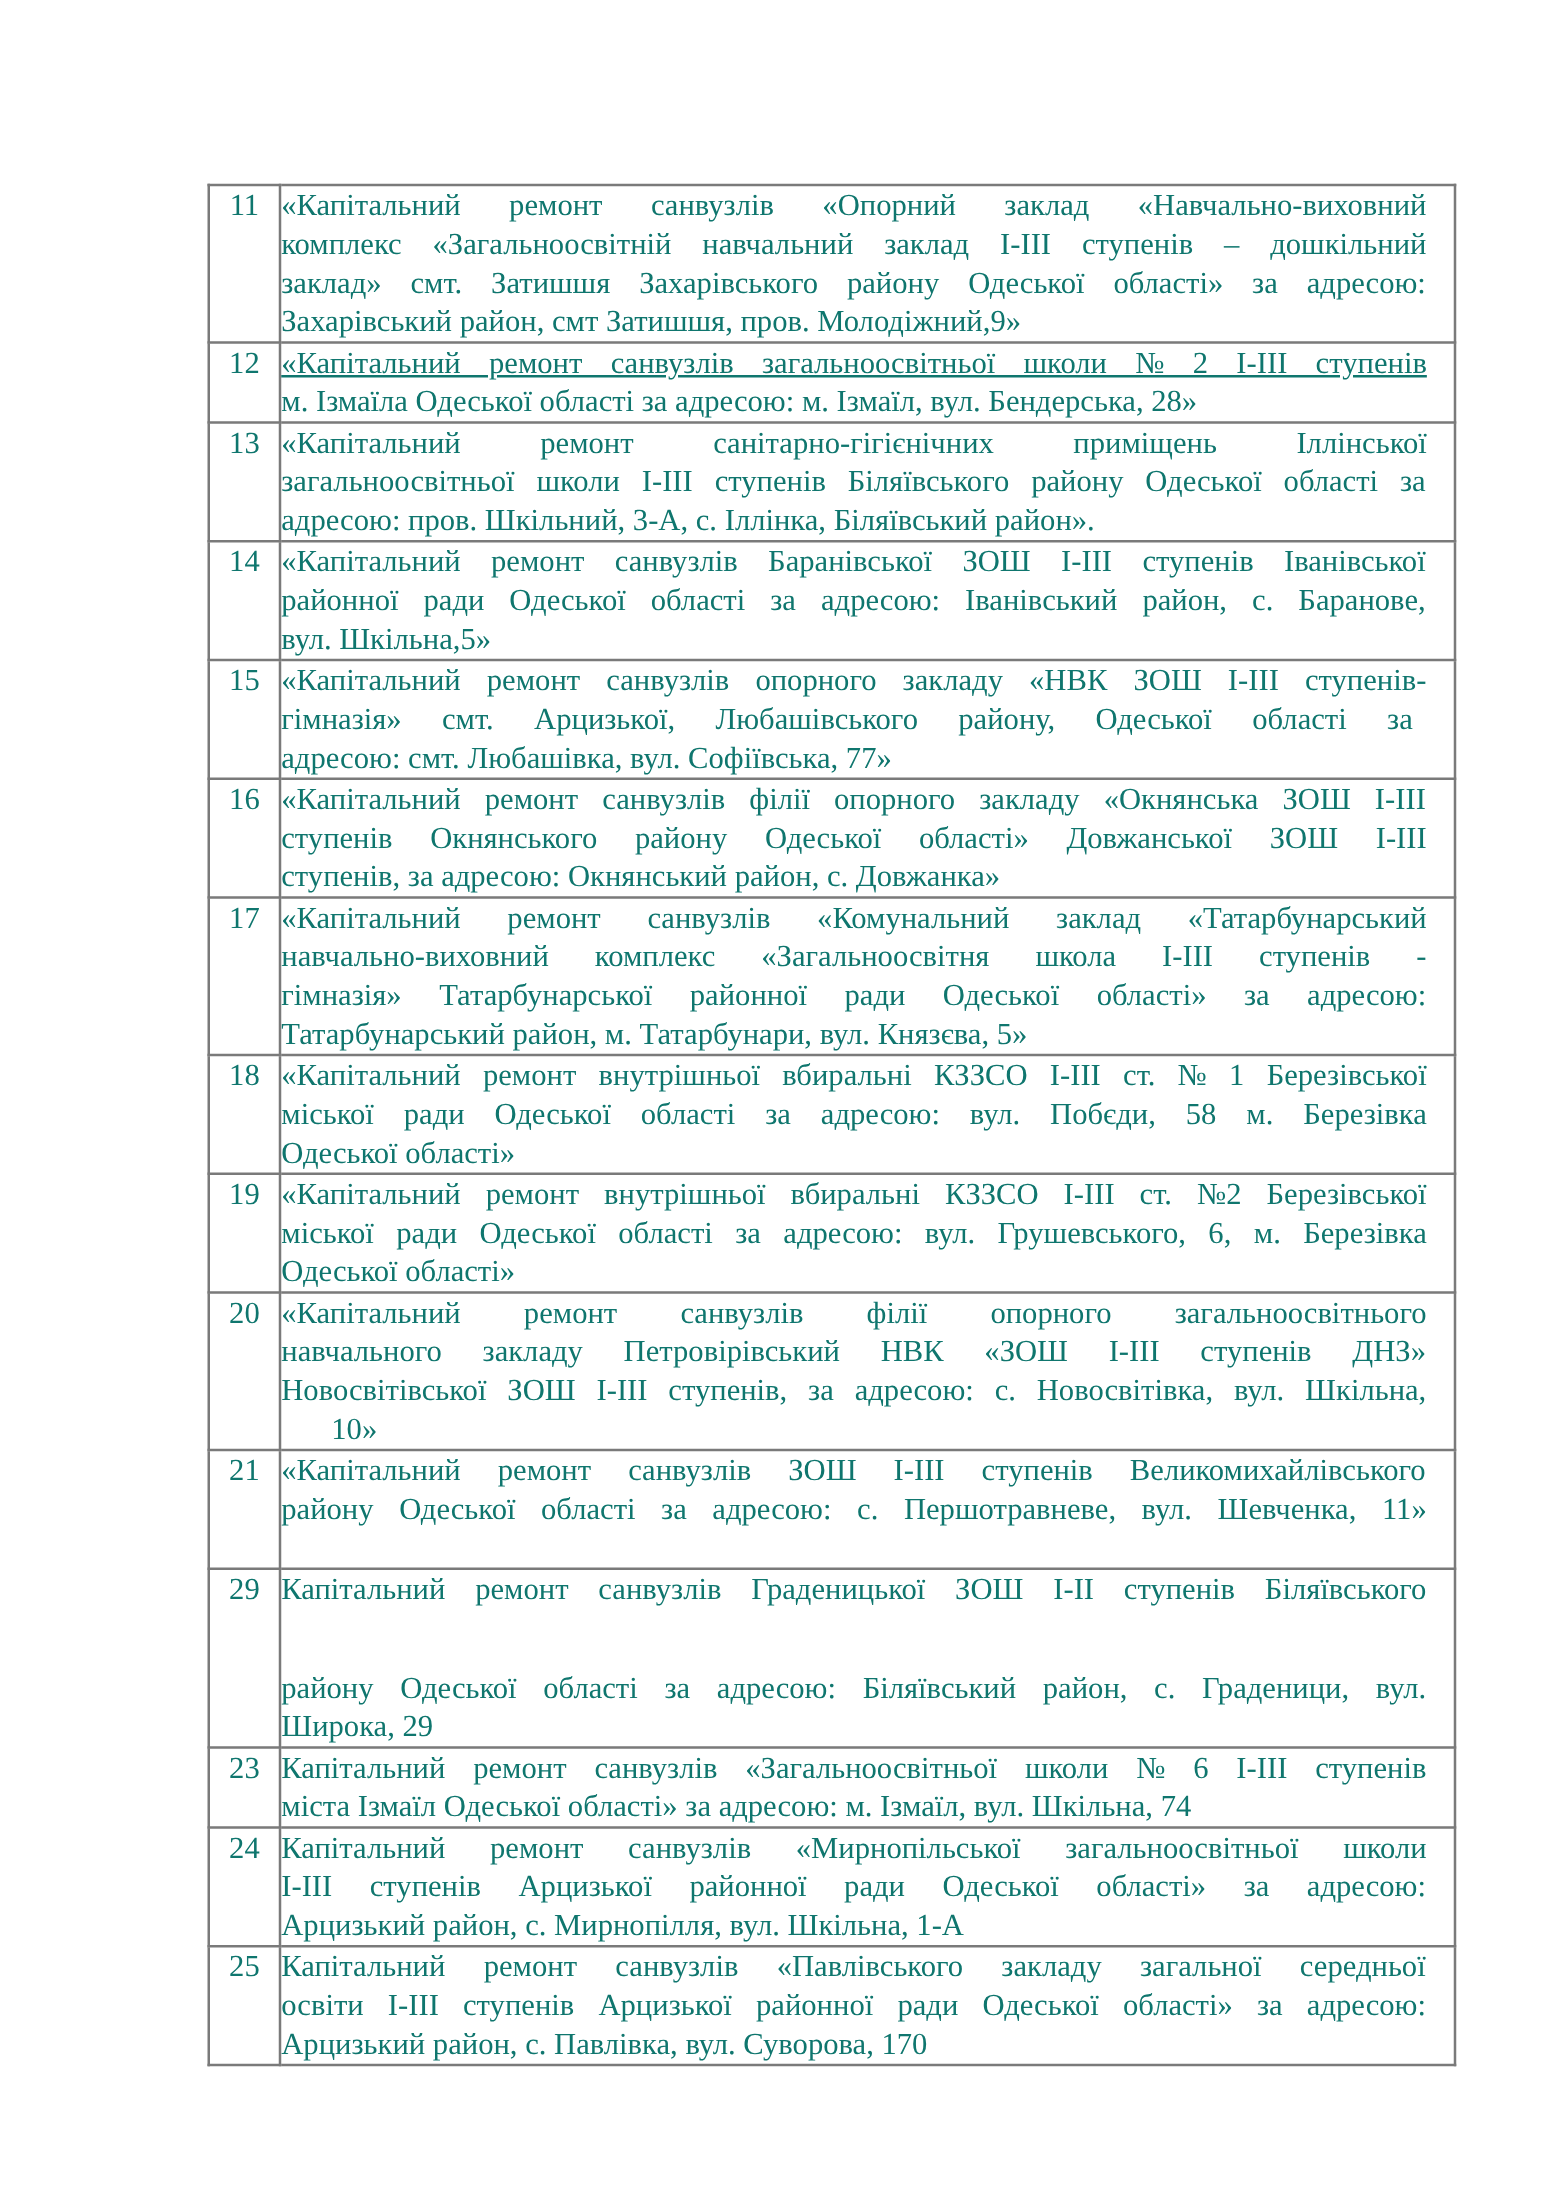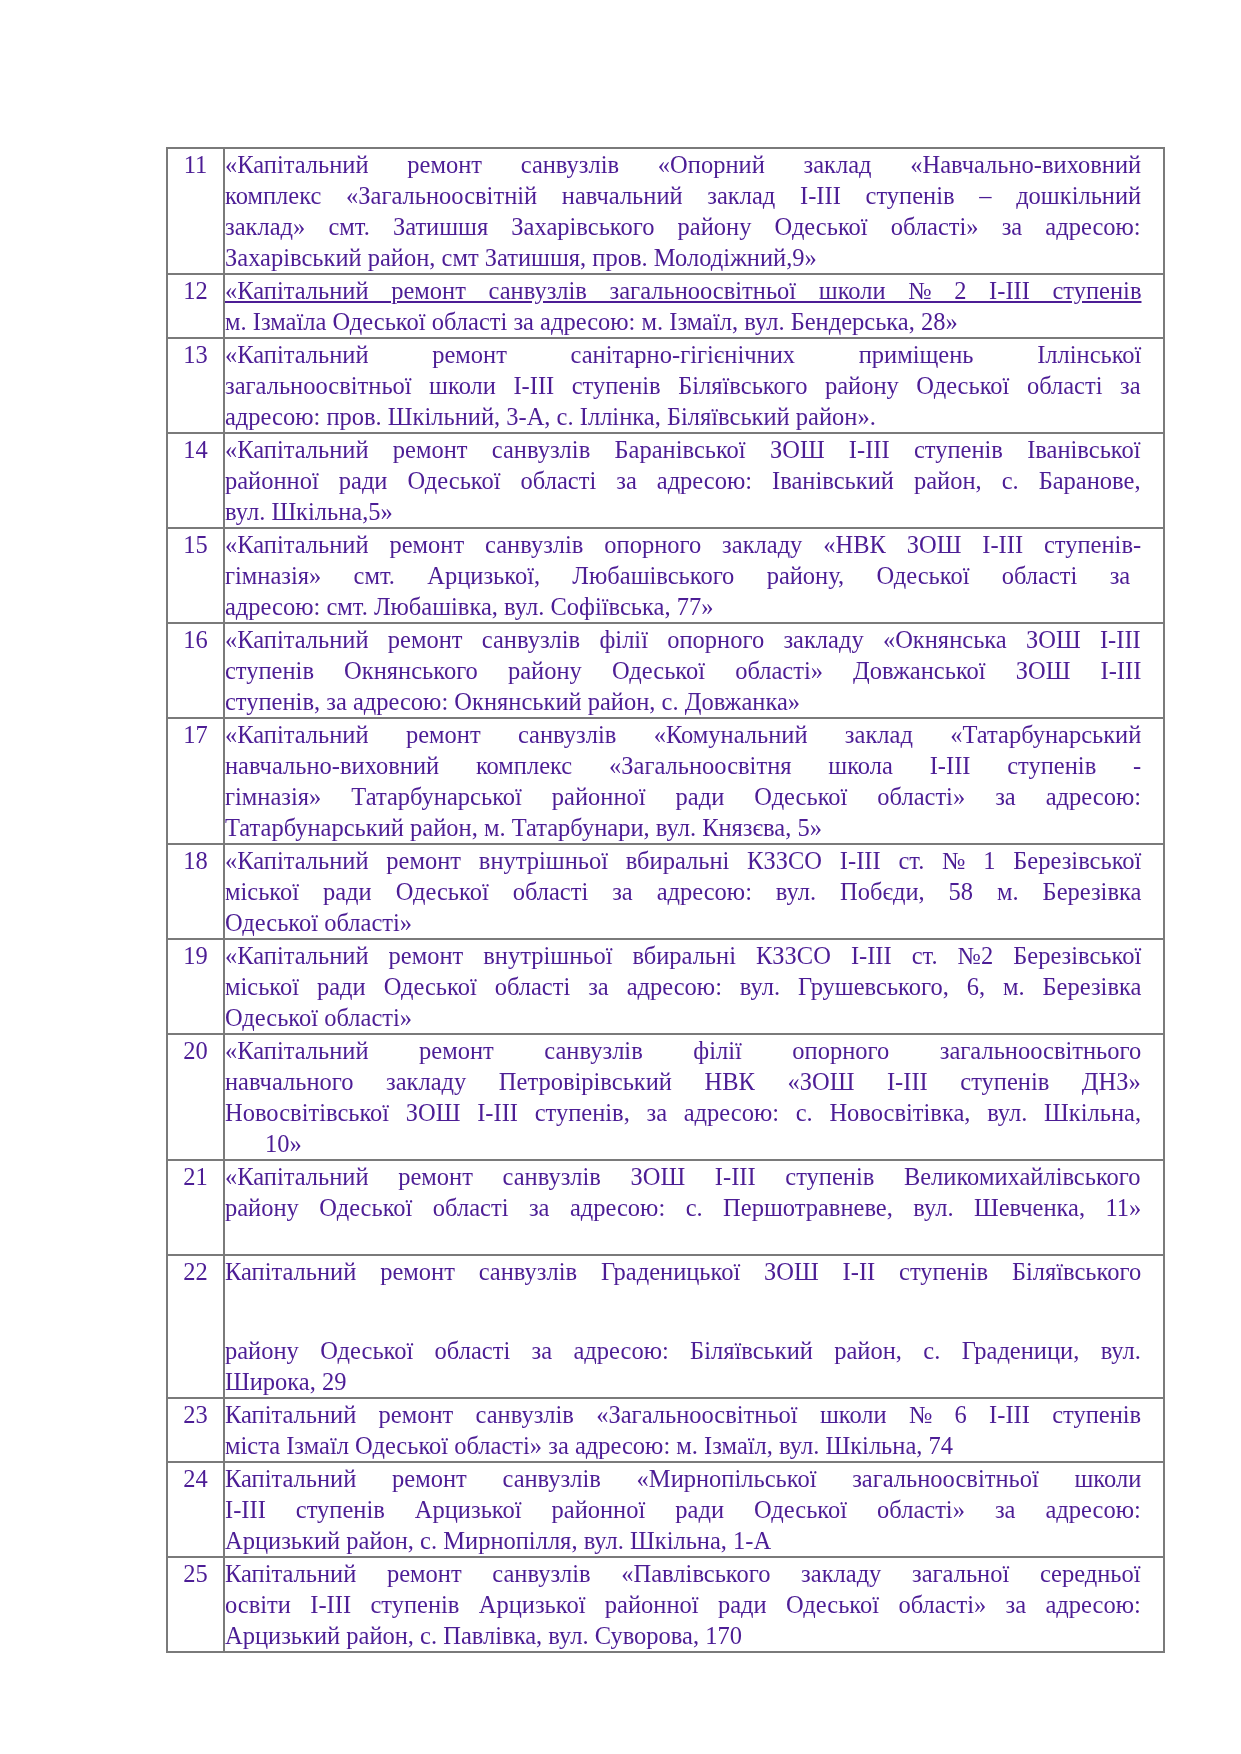--- a/index.html
+++ b/index.html
@@ -4,21 +4,21 @@
 <style>
   html, body { margin: 0; padding: 0; background: #ffffff; }
   body { width: 1241px; height: 1754px; position: relative; overflow: hidden; }
   .page { position: absolute; left: 0; top: 0; width: 1241px; height: 1754px; background: #fff; }
   table.list {
     position: absolute; left: 166px; top: 147px;
     width: 999px;
     border-collapse: collapse;
     font-family: "Liberation Serif", "DejaVu Serif", serif;
     font-size: 24.5px;
-    color: #4c1d95;
+    color: #0f766e;
   }
   table.list td {
     border: 2px solid #7a7a7a;
     vertical-align: top;
     padding: 0;
   }
   td.num {
     width: 55px;
     text-align: center;
     padding-top: 1px;
@@ -127,21 +127,21 @@
   </tr>
         <tr>
     <td class="num">21</td>
     <td class="desc">
             <span class="ln" style="text-align: left; text-align-last: left; display: block; width: auto; word-spacing: 23.5px;">«Капітальний ремонт санвузлів ЗОШ І-ІІІ ступенів Великомихайлівського</span>
             <span class="ln" style="text-align: left; text-align-last: left; display: block; width: auto; word-spacing: 14.33px;">району Одеської області за адресою: с. Першотравневе, вул. Шевченка, 11»</span>
             <span class="ln last" style="text-align: left; text-align-last: left; display: block; width: auto;"></span>
           </td>
   </tr>
         <tr>
-    <td class="num">22</td>
+    <td class="num">29</td>
     <td class="desc">
             <span class="ln" style="text-align: left; text-align-last: left; display: block; width: auto; word-spacing: 17.71px;">Капітальний ремонт санвузлів Граденицької ЗОШ І-ІІ ступенів Біляївського</span>
             <span class="ln" style="text-align: left; text-align-last: left; display: block; width: auto; word-spacing: 15.22px; margin-top: 48px;">району Одеської області за адресою: Біляївський район, с. Граденици, вул.</span>
             <span class="ln last" style="text-align: left; text-align-last: left; display: block; width: auto;">Широка, 29</span>
           </td>
   </tr>
         <tr>
     <td class="num">23</td>
     <td class="desc">
             <span class="ln" style="text-align: left; text-align-last: left; display: block; width: auto; word-spacing: 16.13px;">Капітальний ремонт санвузлів «Загальноосвітньої школи № 6 І-ІІІ ступенів</span>

